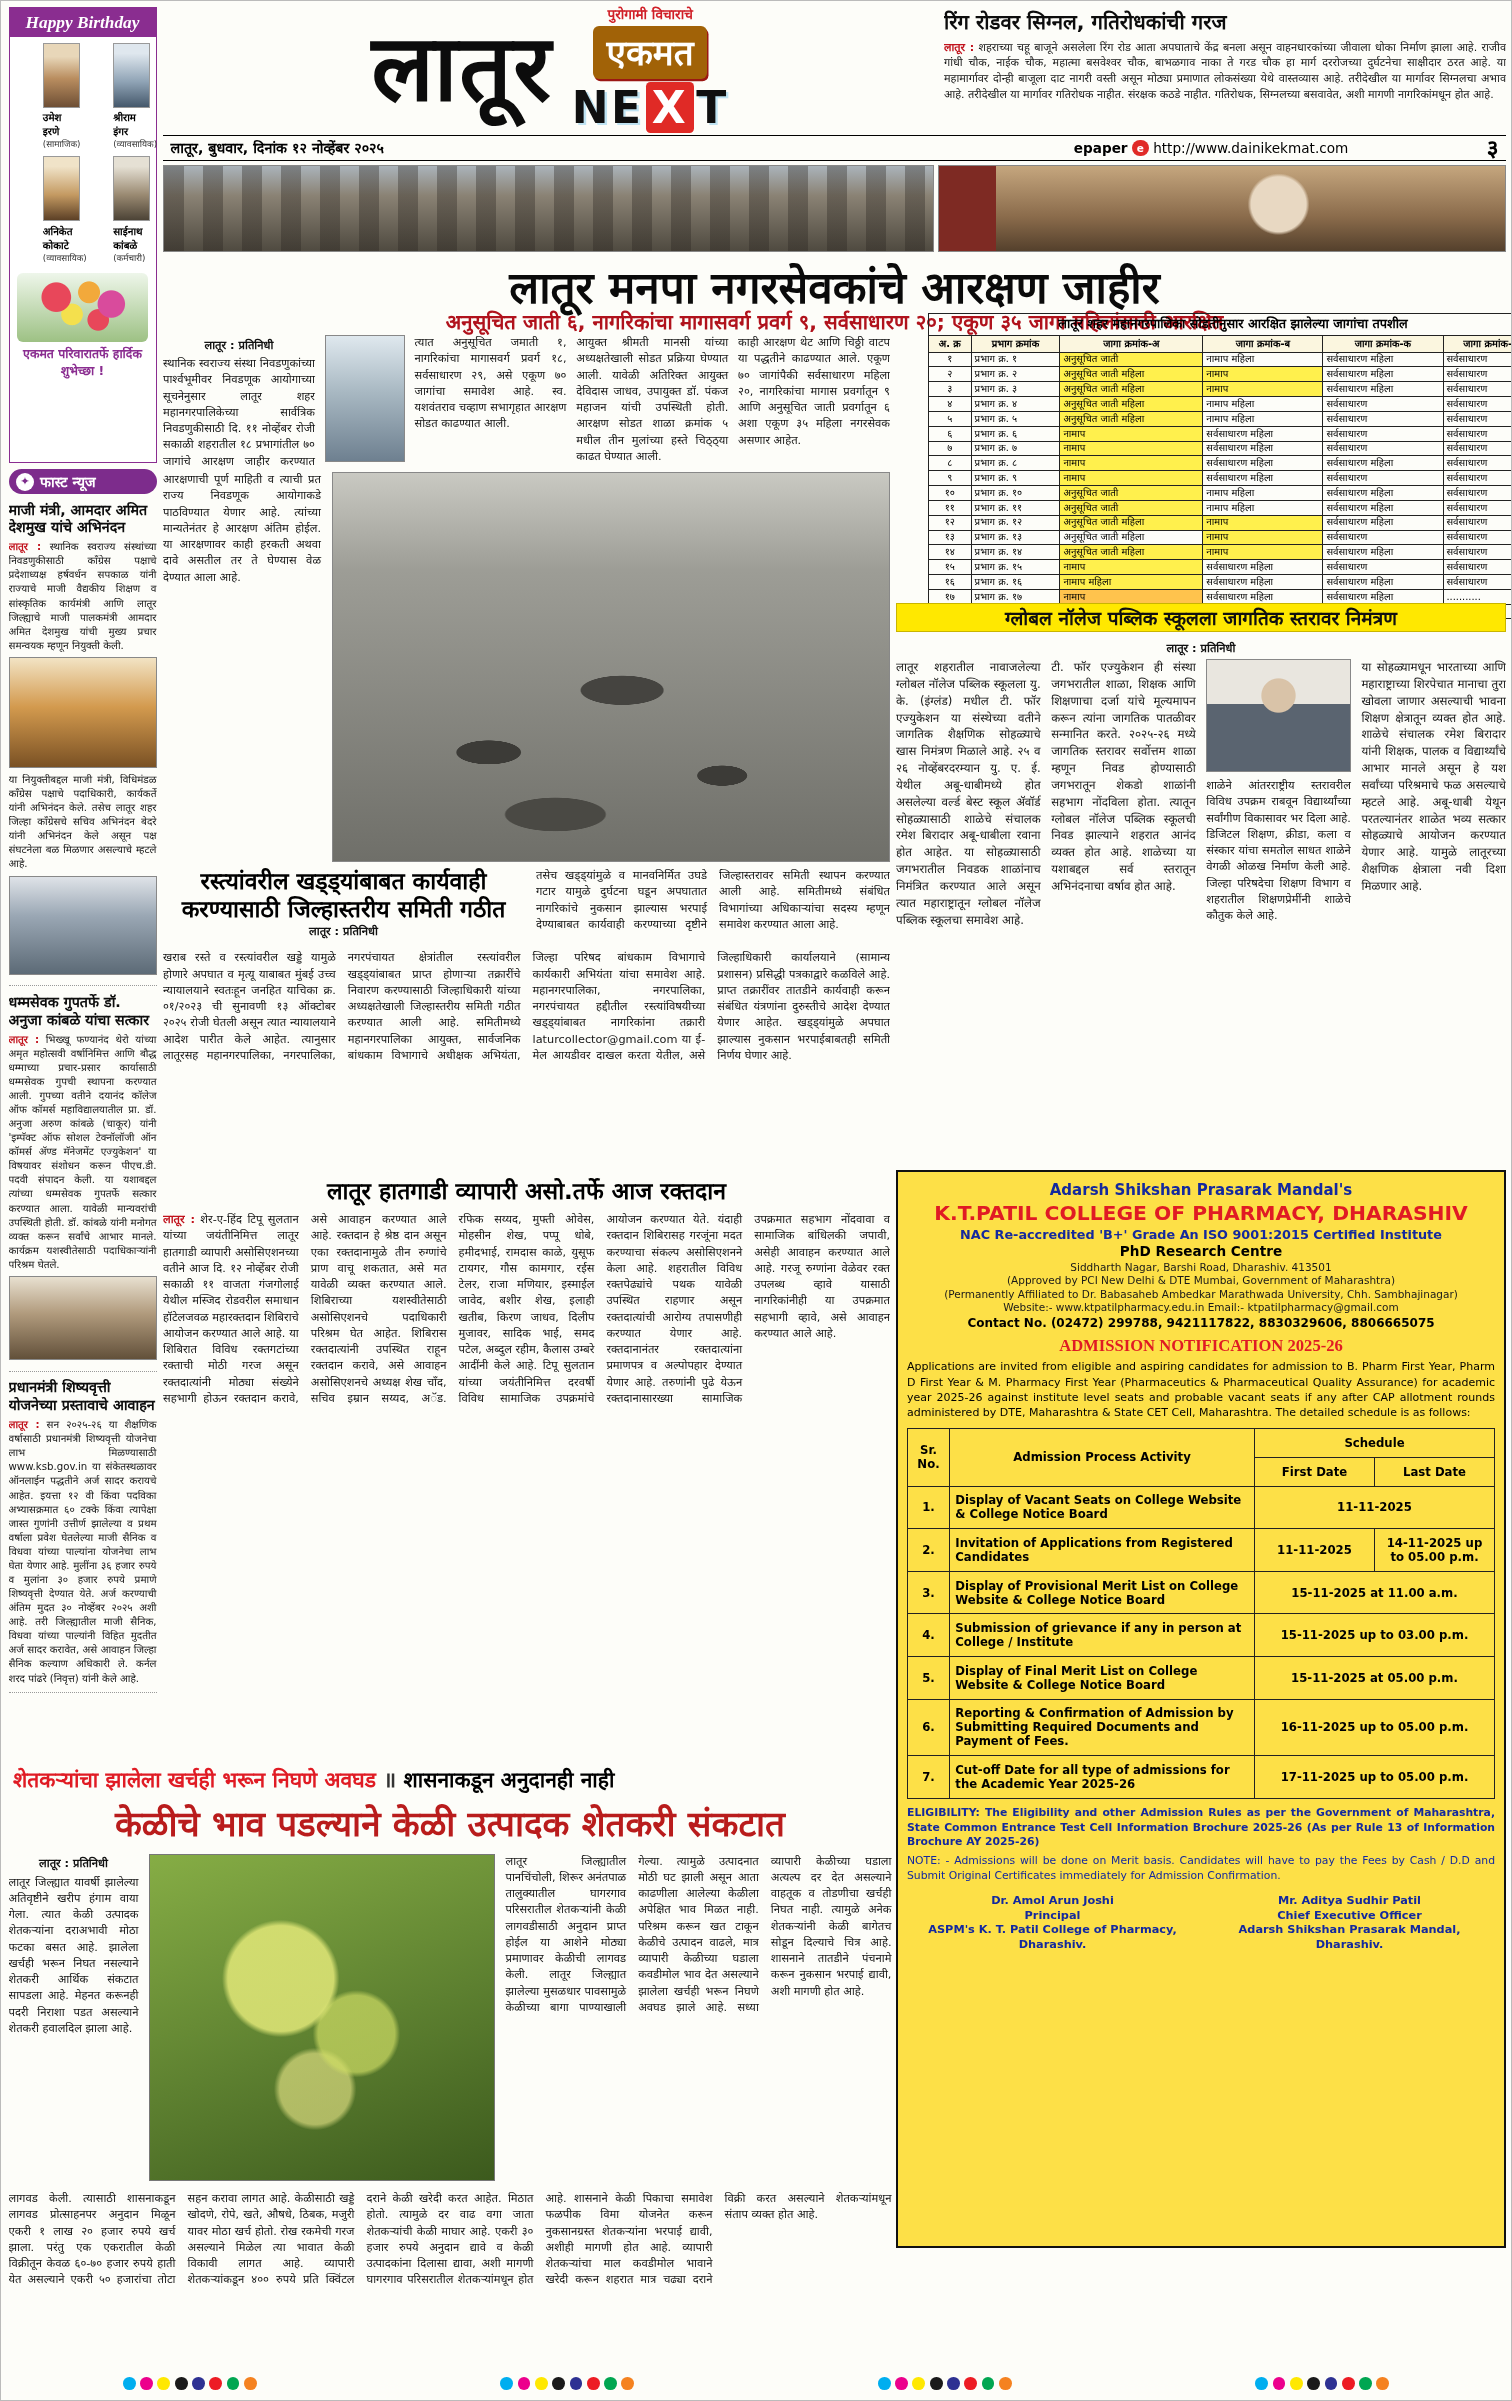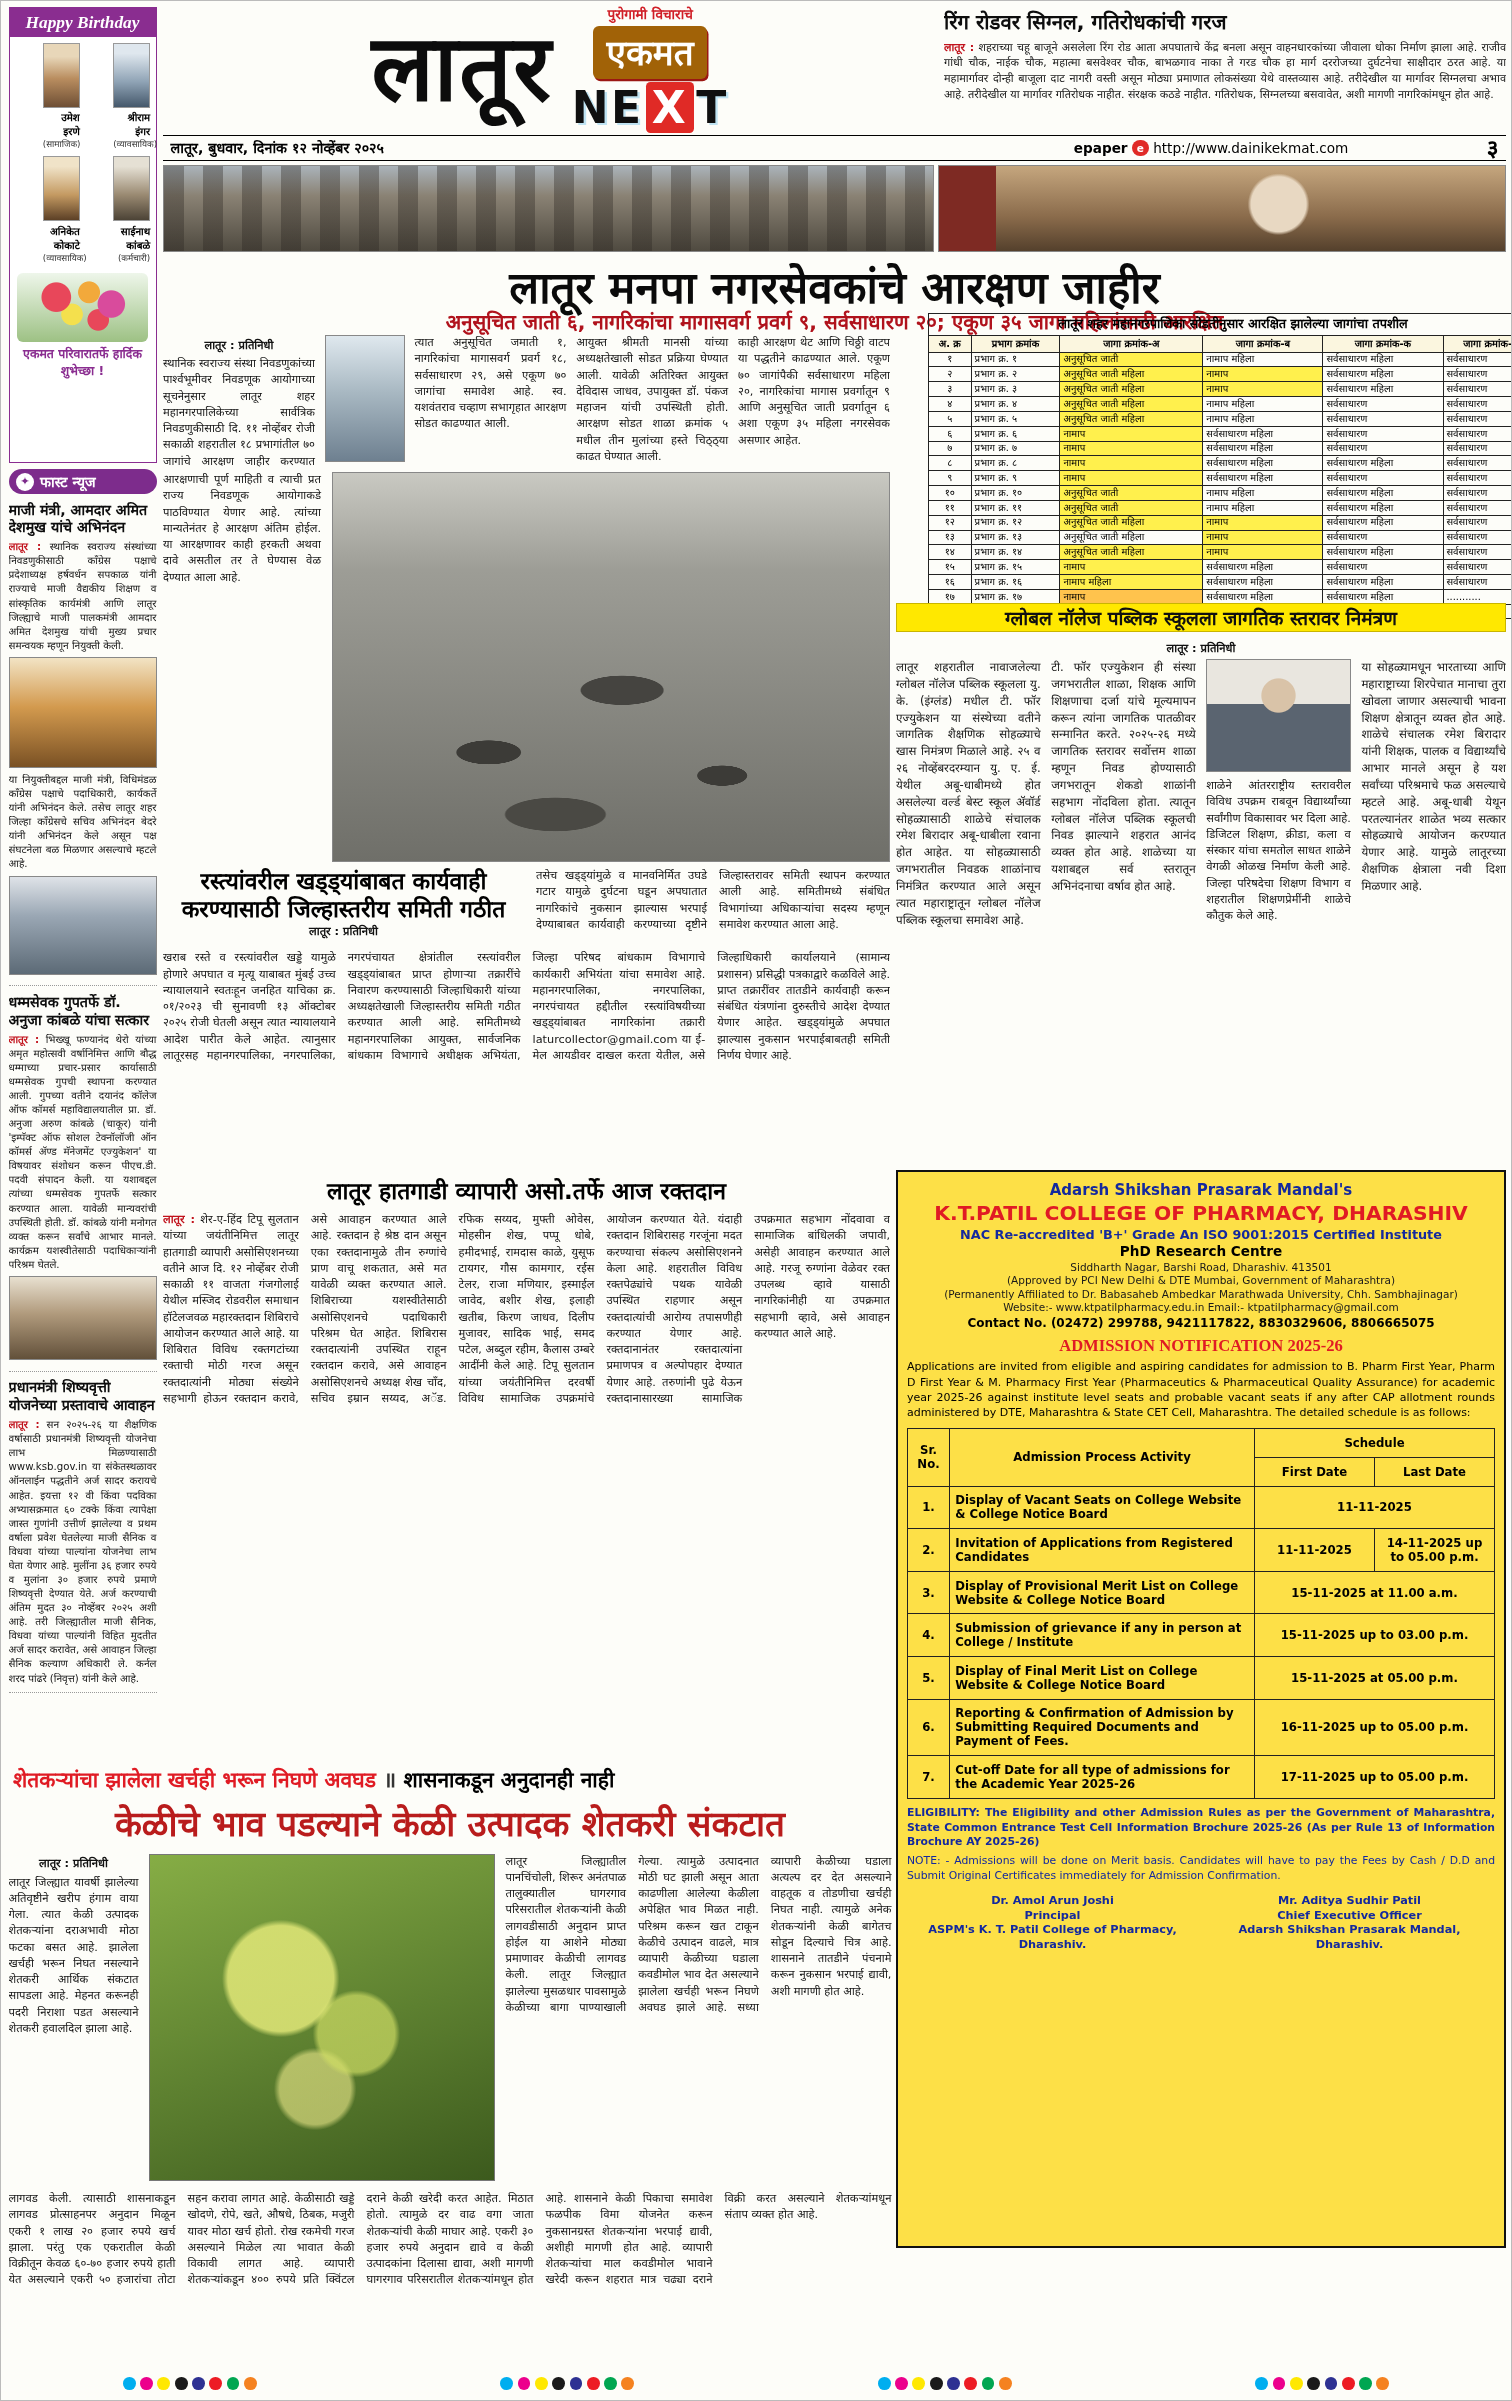--- a/index.html
+++ b/index.html
@@ -11,21 +11,21 @@
   .body-text { font-size:11.3px; line-height:1.44; text-align:justify; color:#161616; }
   .city-lead { color:#c1121c; font-weight:bold; }
   .byline { text-align:center; font-weight:bold; font-size:11.3px; color:#111; margin:1.5px 0 4.5px; }
   .cols-2{column-count:2;column-gap:12px;} .cols-3{column-count:3;column-gap:12px;}
   .cols-4{column-count:4;column-gap:12px;} .cols-5{column-count:5;column-gap:12px;}
 
   
   .bday { position:absolute; left:7.5px; top:6px; width:148px; height:456px; border:1.5px solid #8a2d90; background:#fff; }
   .bday-head { background:#8a2d90; color:#fff; text-align:center; font-family:"Liberation Serif","DejaVu Serif",serif; font-style:italic; font-weight:bold; font-size:17.3px; padding:4.5px 0; }
   .bday-grid { display:flex; flex-wrap:wrap; justify-content:space-between; padding:6px 5.3px 0; }
-  .bcard { width:65px; margin-bottom:6px; text-align:right;padding-left:28px; }
+  .bcard { width:65px; margin-bottom:6px; text-align:left;padding-left:28px; }
   .bphoto { height:65px; border:0.8px solid #999; background:linear-gradient(180deg,#e8d7b9 20%,#b98d5f 55%,#6e4f35 100%); }
   .bcard:nth-child(2) .bphoto { background:linear-gradient(180deg,#dfe7ee 15%,#8fa3b5 60%,#45586b 100%); }
   .bcard:nth-child(3) .bphoto { background:linear-gradient(180deg,#f0e3c8 15%,#c49a62 60%,#5c4026 100%); }
   .bcard:nth-child(4) .bphoto { background:linear-gradient(180deg,#e5e0d4 15%,#9a8a72 60%,#4c4336 100%); }
   .bname { font-weight:bold; font-size:10.2px; margin-top:2.3px; }
   .brole { font-size:8.7px; color:#333; }
   .flowers { height:69px; margin:3px 7.5px; border-radius:6px;
     background: radial-gradient(circle at 30% 35%, #e8475a 0 14%, transparent 15%),
                 radial-gradient(circle at 55% 28%, #f2a93b 0 12%, transparent 13%),
                 radial-gradient(circle at 72% 45%, #d94b9c 0 13%, transparent 14%),

